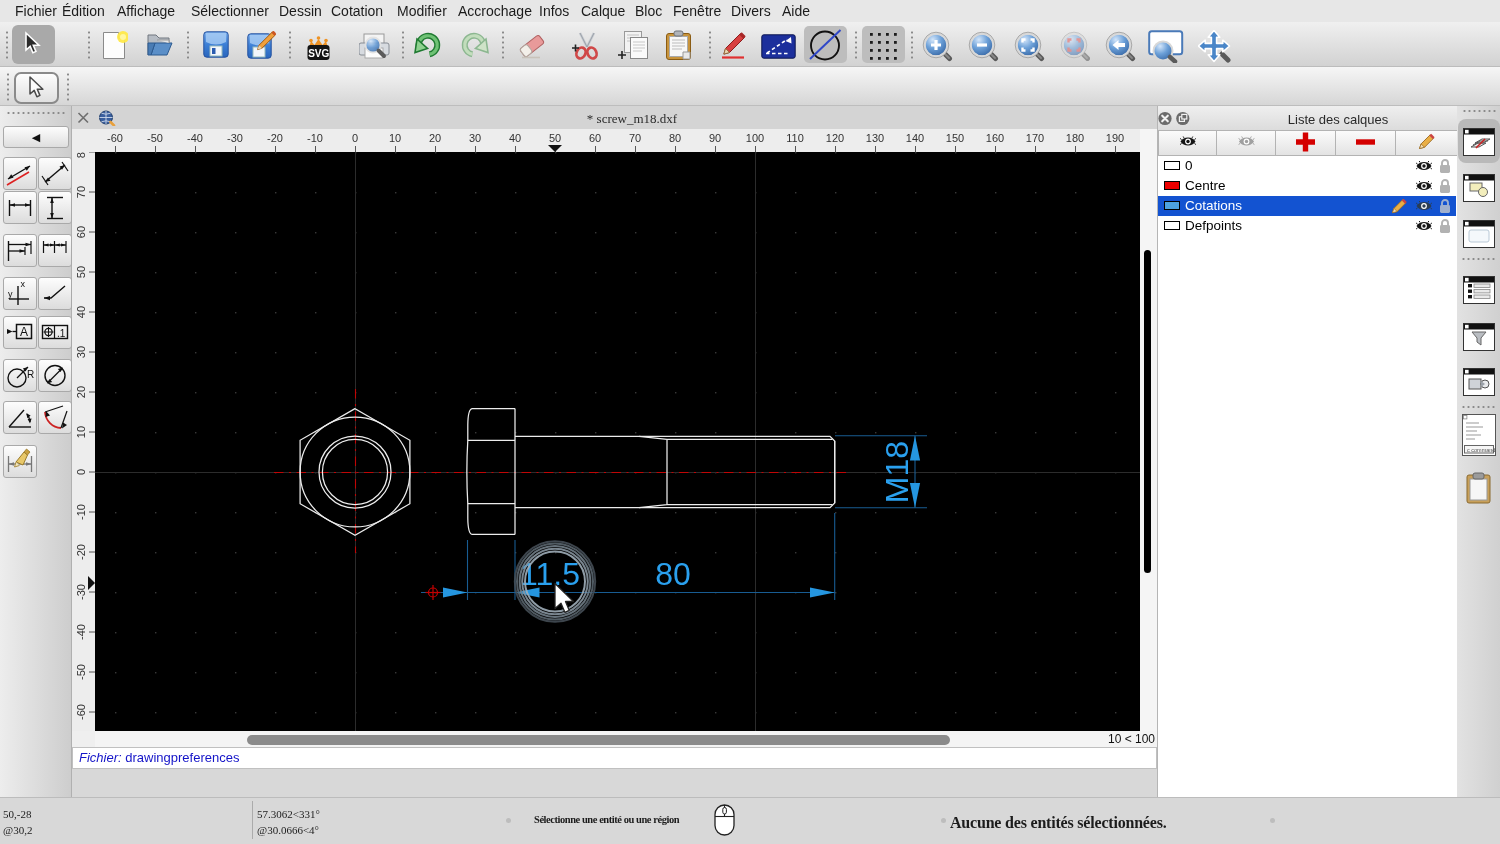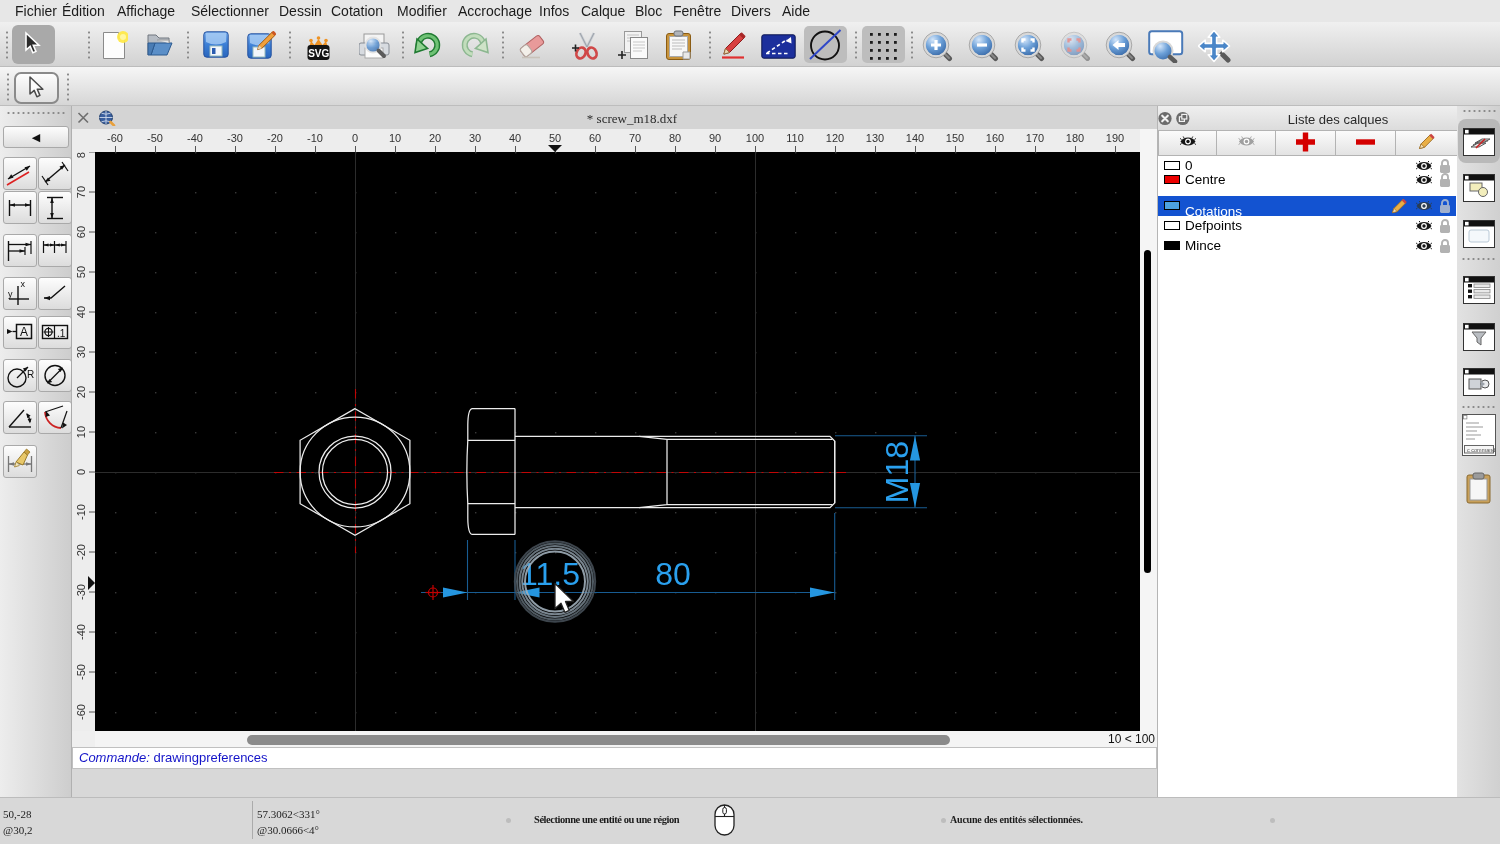--- a/index.html
+++ b/index.html
@@ -627,21 +627,21 @@
   </svg>
   </div>
   <div id="vscroll" class="abs">
       <div id="vthumb"></div>
     </div>
   <div class="abs" style="left:72px; top:731px; width:23px; height:16px; background:#efefef;"></div>
     <div id="hscroll" class="abs">
       <div id="hthumb"></div>
       <div id="gridinfo">10 &lt; 100</div>
     </div>
-  <div id="cmdhist" class="abs"><i>Commande:</i>&nbsp;drawingpreferences</div>
+  <div id="cmdhist" class="abs"><i>Fichier:</i>&nbsp;drawingpreferences</div>
   <div id="rpanel" class="abs">
     <div id="rphead">
       <svg width="300" height="26" viewBox="0 0 300 26">
         <circle cx="7" cy="12.5" r="6.6" fill="#6b6b6b"></circle>
         <path d="M4.2,9.7 L9.8,15.3 M9.8,9.7 L4.2,15.3" stroke="#f2f2f2" stroke-width="2.1" stroke-linecap="round"></path>
         <circle cx="24.8" cy="12.5" r="6.6" fill="#6b6b6b"></circle>
         <rect x="21.4" y="10.8" width="5" height="4.6" fill="none" stroke="#f2f2f2" stroke-width="1.2"></rect>
         <rect x="23.8" y="8.4" width="5" height="4.6" fill="#6b6b6b" stroke="#f2f2f2" stroke-width="1.2"></rect>
       </svg>
       <div id="rptitle">Liste des calques</div>
@@ -664,56 +664,46 @@
     <div class="lrow" style="top:50px;">
         <span class="swatch" style="background:#fff;"></span>
         <span style="position:absolute; left:27px; top:2px;">0</span>
         <svg class="abs" style="left:258px; top:4px;" width="16" height="12">
           <use href="#eyedark"></use>
         </svg>
         <svg class="abs" style="left:281px; top:2px;" width="12" height="16">
           <use href="#lockgray"></use>
         </svg>
       </div>
-    <div class="lrow" style="top:64px;">
+    <div class="lrow" style="top:70px;">
         <span class="swatch" style="background:#ec0000;"></span>
         <span style="position:absolute; left:27px; top:2px;">Centre</span>
         <svg class="abs" style="left:258px; top:4px;" width="16" height="12">
           <use href="#eyedark"></use>
         </svg>
         <svg class="abs" style="left:281px; top:2px;" width="12" height="16">
           <use href="#lockgray"></use>
         </svg>
       </div>
     <div class="lrow sel" style="top:90px;">
         <span class="swatch" style="background:#4da2e0;"></span>
-        <span style="position:absolute; left:27px; top:8px;">Cotations</span>
+        <span style="position:absolute; left:27px; top:2px;">Cotations</span>
         <svg class="abs" style="left:233px; top:2px;" width="18" height="16">
           <use href="#pencil" transform="scale(0.95)"></use>
         </svg>
         <svg class="abs" style="left:258px; top:4px;" width="16" height="12">
           <use href="#eyenavy"></use>
         </svg>
         <svg class="abs" style="left:281px; top:2px;" width="12" height="16">
           <use href="#lockblue"></use>
         </svg>
       </div>
     <div class="lrow" style="top:110px;">
         <span class="swatch" style="background:#fff;"></span>
         <span style="position:absolute; left:27px; top:2px;">Defpoints</span>
-        <svg class="abs" style="left:258px; top:4px;" width="16" height="12">
-          <use href="#eyedark"></use>
-        </svg>
-        <svg class="abs" style="left:281px; top:2px;" width="12" height="16">
-          <use href="#lockgray"></use>
-        </svg>
-      </div>
-    <div class="lrow" style="top:130px;">
-        <span class="swatch" style="background:#000;"></span>
-        <span style="position:absolute; left:27px; top:2px;">Mince</span>
         <svg class="abs" style="left:258px; top:4px;" width="16" height="12">
           <use href="#eyedark"></use>
         </svg>
         <svg class="abs" style="left:281px; top:2px;" width="12" height="16">
           <use href="#lockgray"></use>
         </svg>
       </div>
   </div>
   <div id="dock" class="abs">
     <div class="hdots" style="position:absolute; left:5px; top:4px; width:34px;"></div>
@@ -788,16 +778,16 @@
     <div class="abs" style="left:257px; top:26px;">@30.0666&lt;4°</div>
     <div class="sdot" style="left:506px; top:20px;"></div>
     <div class="abs" style="left:534px; top:16px; font-weight:bold; font-size:10.5px; letter-spacing:-0.45px;">Sélectionne une entité ou une région</div>
     <svg class="abs" style="left:714px; top:6px;" width="22" height="34">
       <rect x="1" y="1" width="19" height="30" rx="9.5" fill="#fff" stroke="#222" stroke-width="1.3"></rect>
       <line x1="1" y1="12.5" x2="20" y2="12.5" stroke="#222" stroke-width="1.1"></line>
       <line x1="10.5" y1="1" x2="10.5" y2="12.5" stroke="#222" stroke-width="1.1"></line>
       <rect x="8.8" y="3.5" width="3.6" height="6.5" rx="1.8" fill="#fff" stroke="#222"></rect>
     </svg>
     <div class="sdot" style="left:941px; top:20px;"></div>
-    <div class="abs" style="left:950px; top:16px; font-weight:bold; font-size:10px; letter-spacing:-0.2px;">Aucune des entités sélectionnées.</div>
+    <div class="abs" style="left:950px; top:16px; font-weight:bold; font-size:16px; letter-spacing:-0.2px;">Aucune des entités sélectionnées.</div>
     <div class="sdot" style="left:1270px; top:20px;"></div>
   </div>
 </div>
 
 </body></html>

